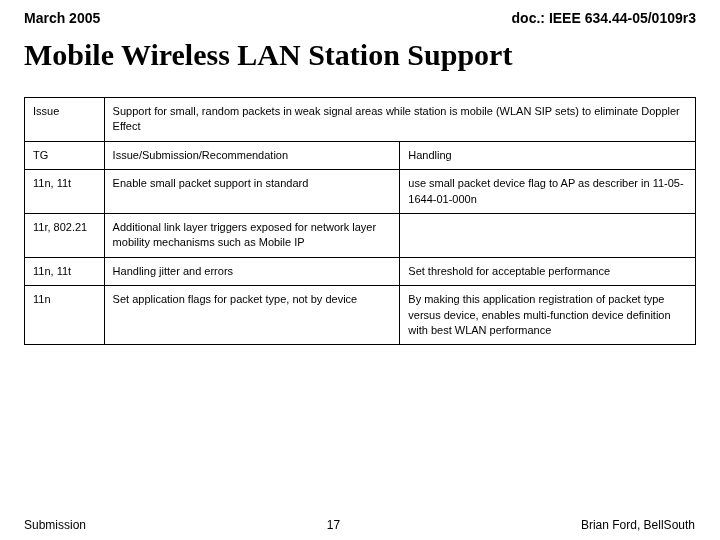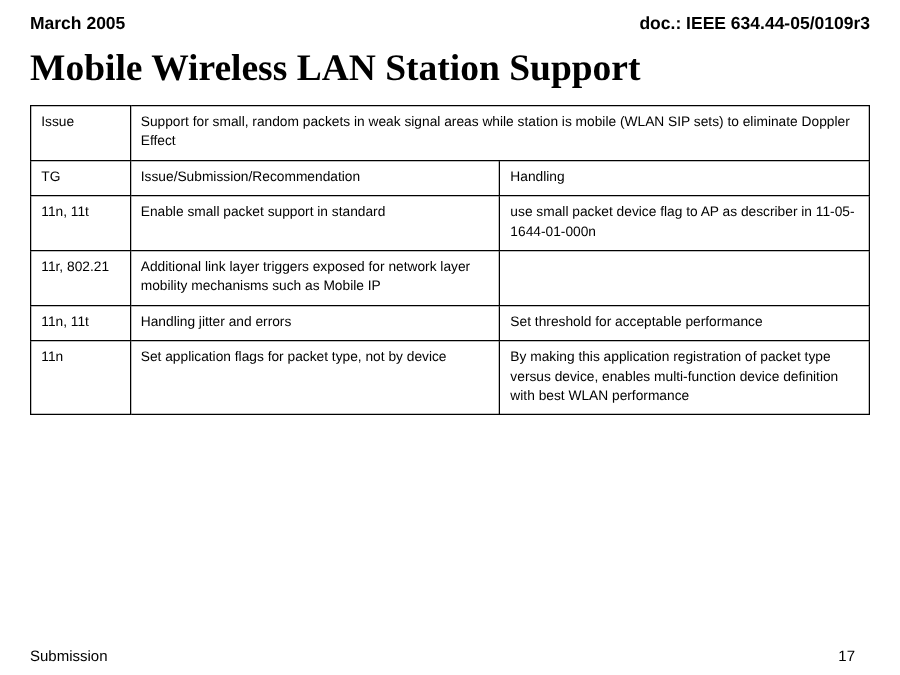--- a/index.html
+++ b/index.html
@@ -34,20 +34,21 @@
       font-weight: bold;
       font-family: 'Times New Roman', Times, serif;
     }
     .table-wrapper {
       padding: 0 24px;
     }
     table {
       width: 100%;
       border-collapse: collapse;
       font-size: 11px;
+      margin-top: 13px;
     }
     table td {
       border: 1px solid #000;
       padding: 6px 8px;
       vertical-align: top;
       line-height: 1.4;
     }
     .col-tg { width: 70px; }
     .col-issue { width: 260px; }
     .col-comment { width: 260px; }
@@ -55,21 +56,21 @@
       font-size: 11px;
     }
     .footer {
       display: flex;
       justify-content: space-between;
       align-items: center;
       padding: 10px 24px 8px 24px;
       position: absolute;
       bottom: 0;
       left: 0;
-      right: 12px;
+      right: 1px;
     }
     .footer-left {
       font-size: 12px;
     }
     .footer-center {
       font-size: 12px;
     }
     .footer-right {
       font-size: 12px;
     }
@@ -121,13 +122,14 @@
       <td>Set application flags for packet type, not by device</td>
       <td>By making this application registration of packet type versus device, enables multi-function device definition with best WLAN performance</td>
     </tr>
   </tbody>
     </table>
 </div>
 
 <div class="footer">
   <span class="footer-left">Submission</span>
   <span class="footer-center">17</span>
+  <span class="footer-right">Brian Ford, BellSouth</span>
 </div>
 
 </body></html>

